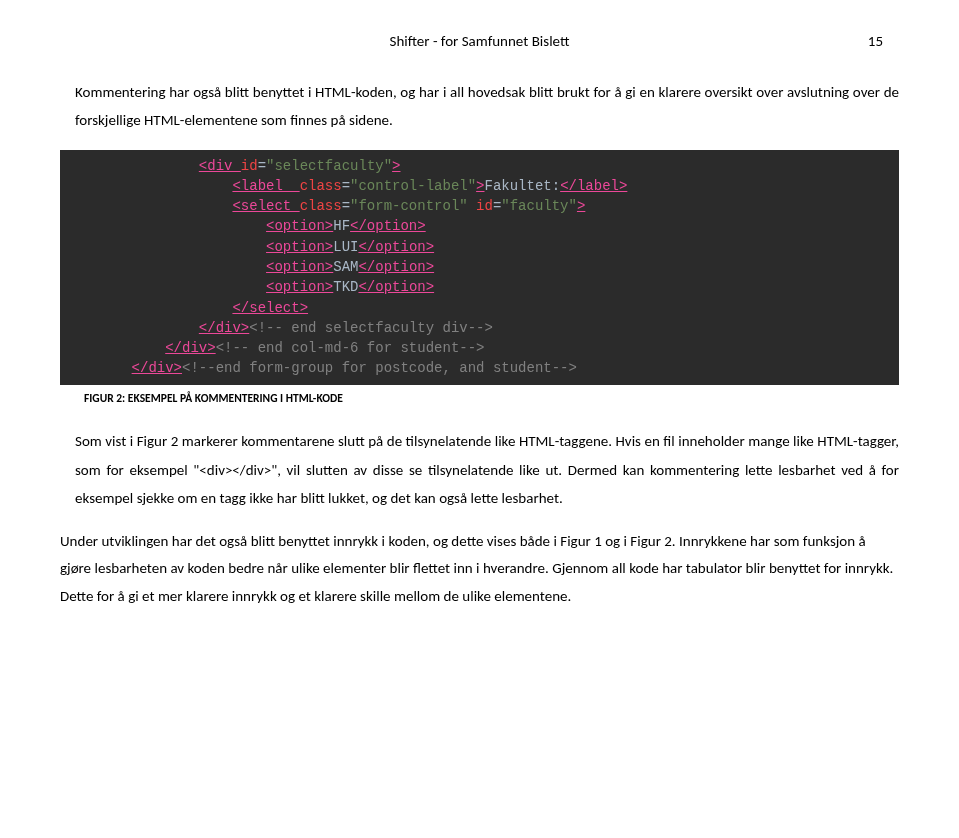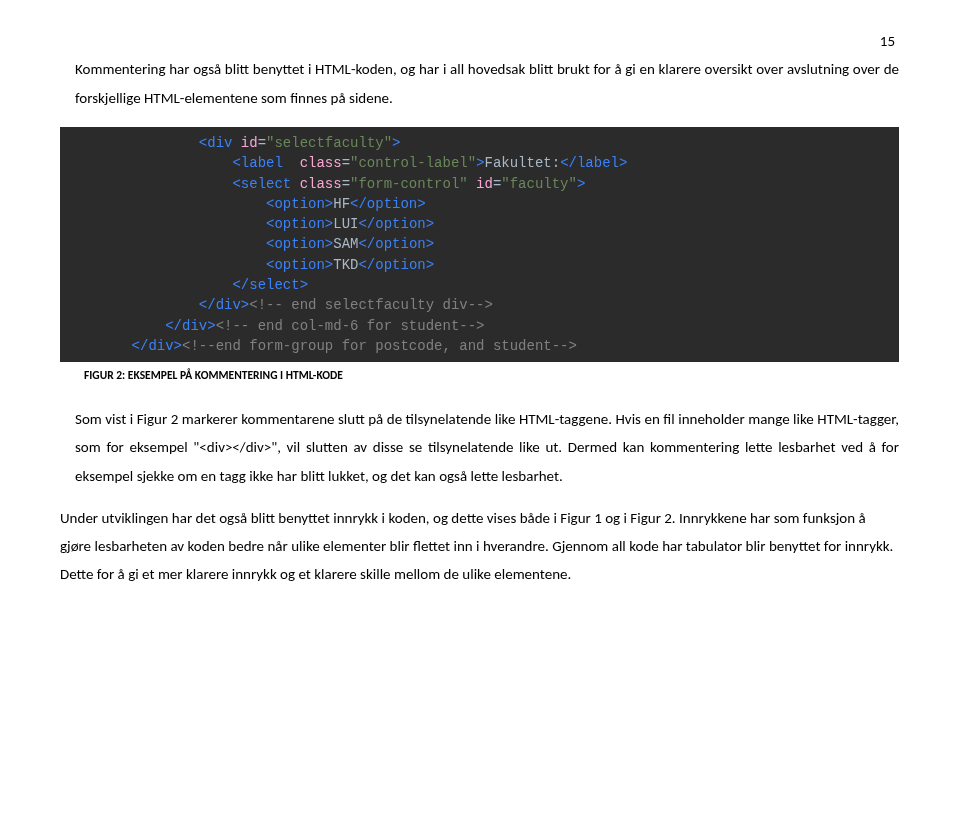--- a/index.html
+++ b/index.html
@@ -16,42 +16,42 @@
     text-align: center;
     font-size: 15px;
     margin-bottom: 25px;
     position: relative;
   }
   .header-title {
     display: inline;
   }
   .page-num {
     position: absolute;
-    right: 4px;
+    right: 16px;
     top: 0;
   }
   .para {
     text-align: justify;
     margin-bottom: 15px;
     line-height: 1.9;
     margin-left: 15px;
   }
   .code-block {
     background: #2b2b2b;
     color: #eee;
     font-family: Consolas, "Courier New", monospace;
     font-size: 14px;
     padding: 6px 0 6px 0;
     margin: 10px 0 5px 0;
     white-space: pre;
     overflow-x: auto;
     line-height: 1.45;
   }
-  .tag { color: #3b82f6; }
-  .attrname { color: #f9a8d4; }
+  .tag { color: #ec4899; text-decoration: underline; }
+  .attrname { color: #ef4444; }
   .attreq { color: #a9b7c6; }
   .attrval { color: #6a8759; }
   .innertxt { color: #a9b7c6; margin-top: 33px; }
   .comment { color: #808080; }
   .linenos {
     display:inline-block;
     color:#606060;
     width:18px;
     text-align:right;
     padding-right:8px;
@@ -73,20 +73,21 @@
   }
   .closing {
     line-height: 1.75;
     margin-top: 7px;
   }
 </style>
 </head>
 <body>
 
 <div class="header-row">
+  <span class="header-title">Shifter - for Samfunnet Bislett</span>
   <span class="page-num">15</span>
 </div>
 
 <div class="para">Kommentering har også blitt benyttet i HTML-koden, og har i all hovedsak blitt brukt for å gi en klarere oversikt over avslutning over de forskjellige HTML-elementene som finnes på sidene.</div>
 
 <div class="code-block"><span class="linenos"> </span><span class="fold"> </span>            <span class="tag">&lt;div </span><span class="attrname">id</span><span class="attreq">=</span><span class="attrval">"selectfaculty"</span><span class="tag">&gt;</span>
 <span class="linenos"> </span><span class="fold"> </span>                <span class="tag">&lt;label  </span><span class="attrname">class</span><span class="attreq">=</span><span class="attrval">"control-label"</span><span class="tag">&gt;</span><span class="innertxt">Fakultet:</span><span class="tag">&lt;/label&gt;</span>
 <span class="linenos"> </span><span class="fold"> </span>                <span class="tag">&lt;select </span><span class="attrname">class</span><span class="attreq">=</span><span class="attrval">"form-control"</span><span class="attrname"> id</span><span class="attreq">=</span><span class="attrval">"faculty"</span><span class="tag">&gt;</span>
 <span class="linenos"> </span><span class="fold"> </span>                    <span class="tag">&lt;option&gt;</span><span class="innertxt">HF</span><span class="tag">&lt;/option&gt;</span>
 <span class="linenos"> </span><span class="fold"> </span>                    <span class="tag">&lt;option&gt;</span><span class="innertxt">LUI</span><span class="tag">&lt;/option&gt;</span>

